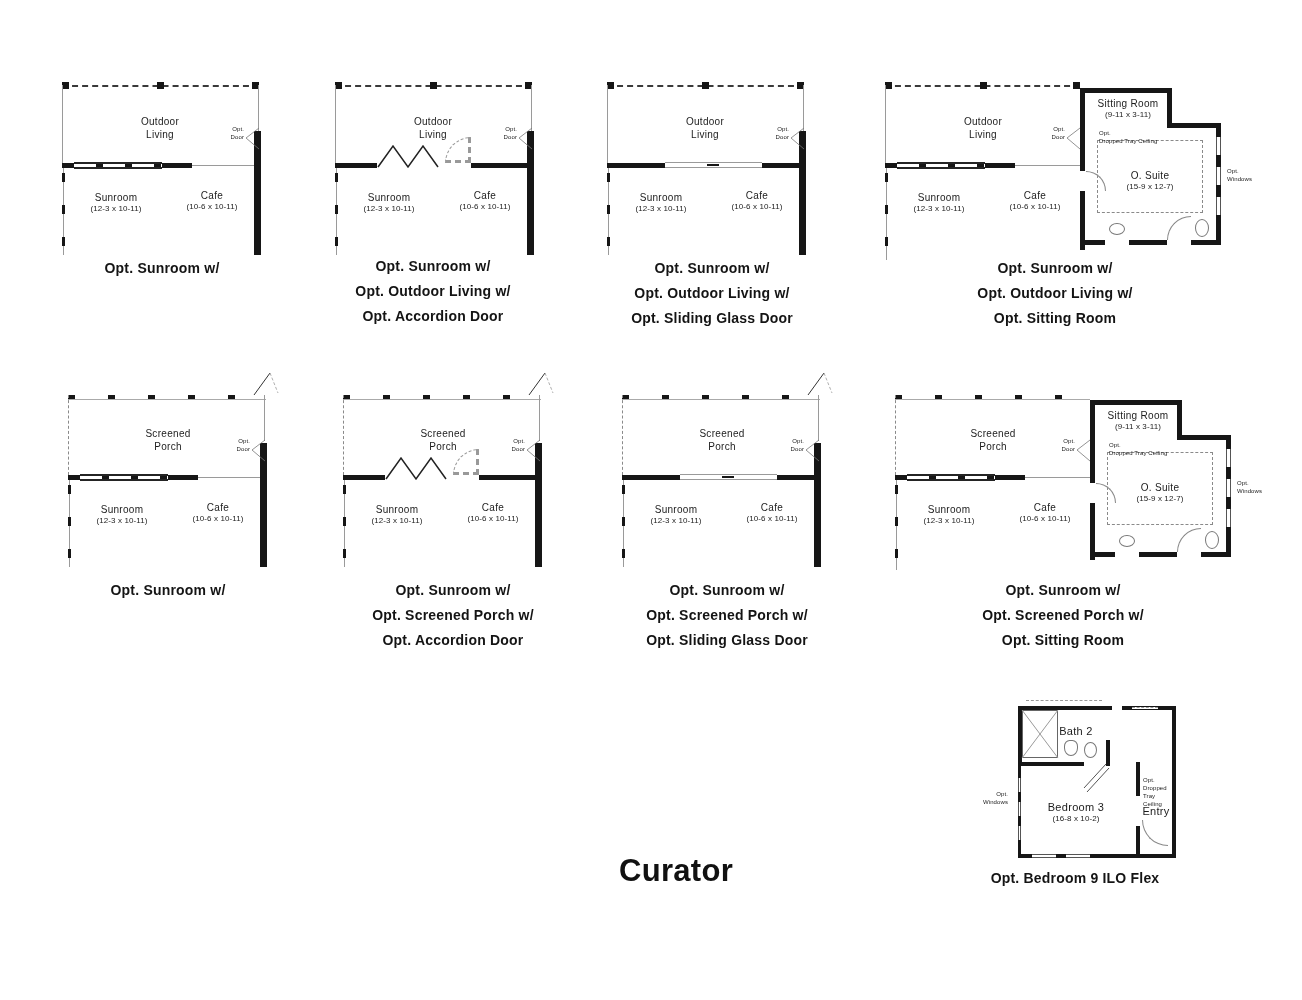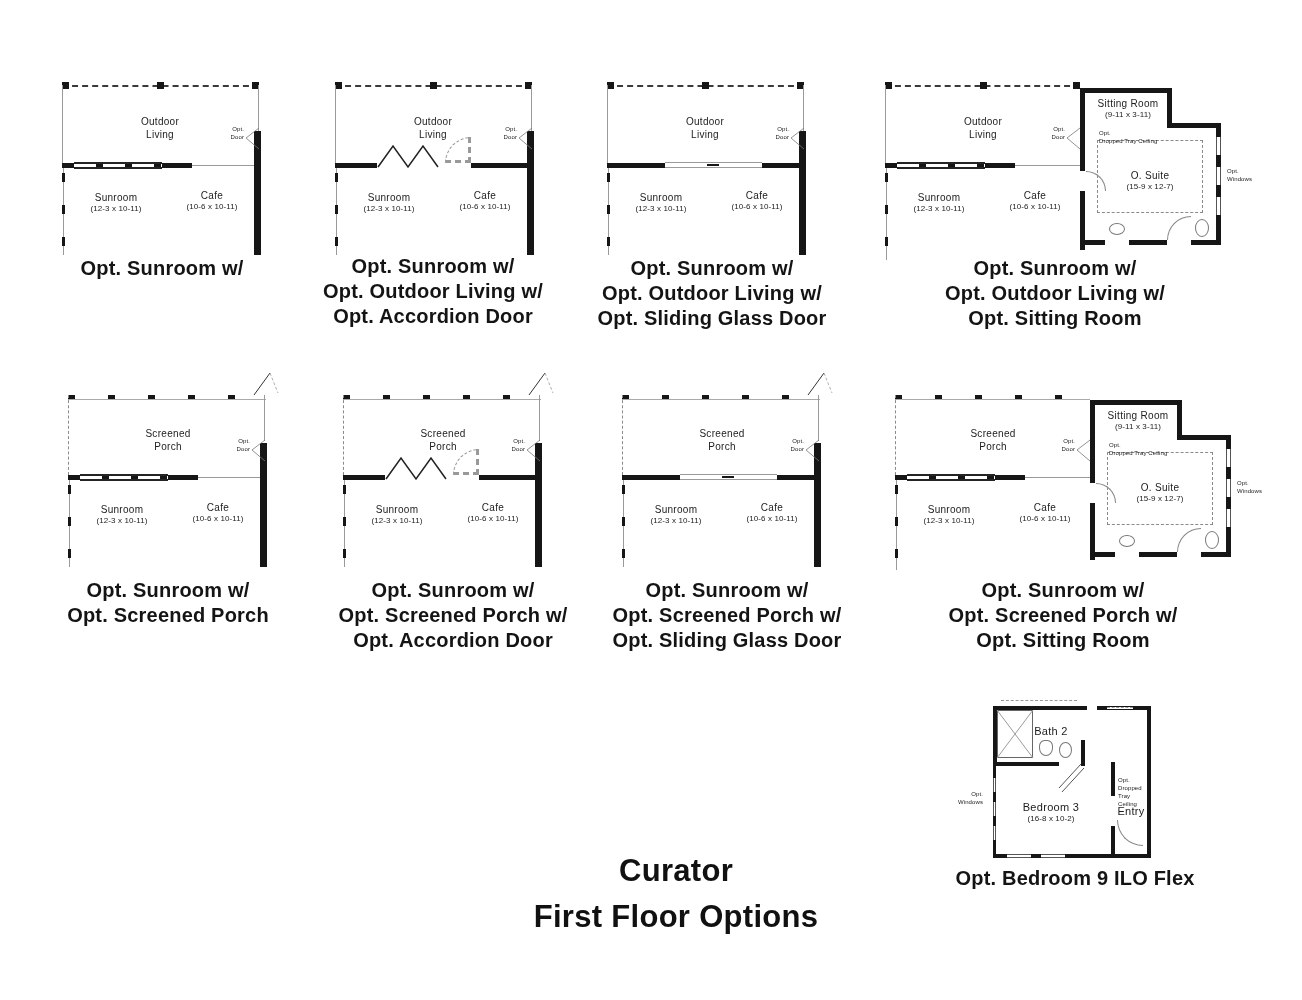--- a/index.html
+++ b/index.html
@@ -30,21 +30,21 @@
   .arcTL { position:absolute; border-left:1px solid #888; border-top:1px solid #888; border-top-left-radius:100% 100%; }
   .arcTR { position:absolute; border-right:1px solid #888; border-top:1px solid #888; border-top-right-radius:100% 100%; }
   .arcBL { position:absolute; border-left:1px solid #888; border-bottom:1px solid #888; border-bottom-left-radius:100% 100%; }
   .arcDash { border-style:dashed; border-color:#999; }
   .roomlabel { position:absolute; text-align:center; line-height:1.3; letter-spacing:.3px; }
   .rname { font-size:10px; }
   .rname.big { font-size:11px; }
   .rdims { font-size:8px; letter-spacing:.1px; }
   .tiny { position:absolute; font-size:6px; line-height:1.35; letter-spacing:.1px; color:#222; }
   .tiny.r { text-align:right; }
-  .caption { position:absolute; text-align:center; font-size:20px; font-weight:600;
+  .caption { position:absolute; text-align:center; font-size:14px; font-weight:600;
     line-height:25px; letter-spacing:.2px; color:#141414; }
   .title { position:absolute; text-align:center; font-size:31px; font-weight:700;
     line-height:46px; letter-spacing:.3px; color:#111; }
   svg.ov { position:absolute; overflow:visible; }
   .fix { position:absolute; border:1px solid #777; background:#fff; }
 </style>
 </head>
 <body>
 
 <div class="plan" style="left:62px;top:85px;width:200px;height:170px">
@@ -272,21 +272,20 @@
     <div class="rname">Sunroom</div>
     <div class="rdims">(12-3 x 10-11)</div>
   </div>
   <div class="roomlabel" style="left:106px;top:106px;width:88px">
     <div class="rname">Cafe</div>
     <div class="rdims">(10-6 x 10-11)</div>
   </div>
 </div>
 <div class="caption" style="left:28px;top:578px;width:280px">
   <div>Opt. Sunroom w/</div>
-  <div>Opt. Screened Porch</div>
 </div>
 
 <div class="plan" style="left:343px;top:395px;width:200px;height:172px">
   <div class="ticksH" style="left:0;top:0;width:198px"></div>
   <div class="dashL" style="left:0;top:0;height:80px"></div>
   <div class="tline" style="left:196px;top:0;width:1px;height:46px"></div>
   <svg class="ov" style="left:182px;top:-24px" width="30" height="26">
     <line x1="4" y1="24" x2="20" y2="2" stroke="#333" stroke-width="1"></line>
     <line x1="20" y1="2" x2="28" y2="22" stroke="#999" stroke-width="0.8" stroke-dasharray="3 2"></line>
   </svg>
@@ -431,21 +430,21 @@
     <div>Opt.</div>
     <div>Windows</div>
   </div>
 </div>
 <div class="caption" style="left:923px;top:578px;width:280px">
   <div>Opt. Sunroom w/</div>
   <div>Opt. Screened Porch w/</div>
   <div>Opt. Sitting Room</div>
 </div>
 
-<div class="plan" style="left:955px;top:700px;width:215px;height:172px">
+<div class="plan" style="left:980px;top:700px;width:215px;height:172px">
   <div class="tiny r" style="left:0;top:90px;width:28px">
     <div>Opt.</div>
     <div>Windows</div>
   </div>
   <div class="dashThin" style="left:46px;top:0;width:76px"></div>
   <div class="wall" style="left:38px;top:6px;width:94px;height:4px"></div>
   <div class="wall" style="left:38px;top:6px;width:4px;height:58px"></div>
   <div class="fix" style="left:42px;top:10px;width:36px;height:48px;border-color:#666"></div>
   <svg class="ov" style="left:42px;top:10px" width="36" height="48">
     <line x1="0" y1="0" x2="36" y2="48" stroke="#9a9a9a" stroke-width="1"></line>
@@ -487,14 +486,13 @@
   <div class="roomlabel" style="left:156px;top:104px;width:40px">
     <div class="rname big">Entry</div>
   </div>
 </div>
 <div class="caption" style="left:935px;top:866px;width:280px">
   <div>Opt. Bedroom 9 ILO Flex</div>
 </div>
 
 <div class="title" style="left:476px;top:848px;width:400px">
   <div>Curator</div>
-  <div>First Floor Options</div>
 </div>
 
 </body></html>

